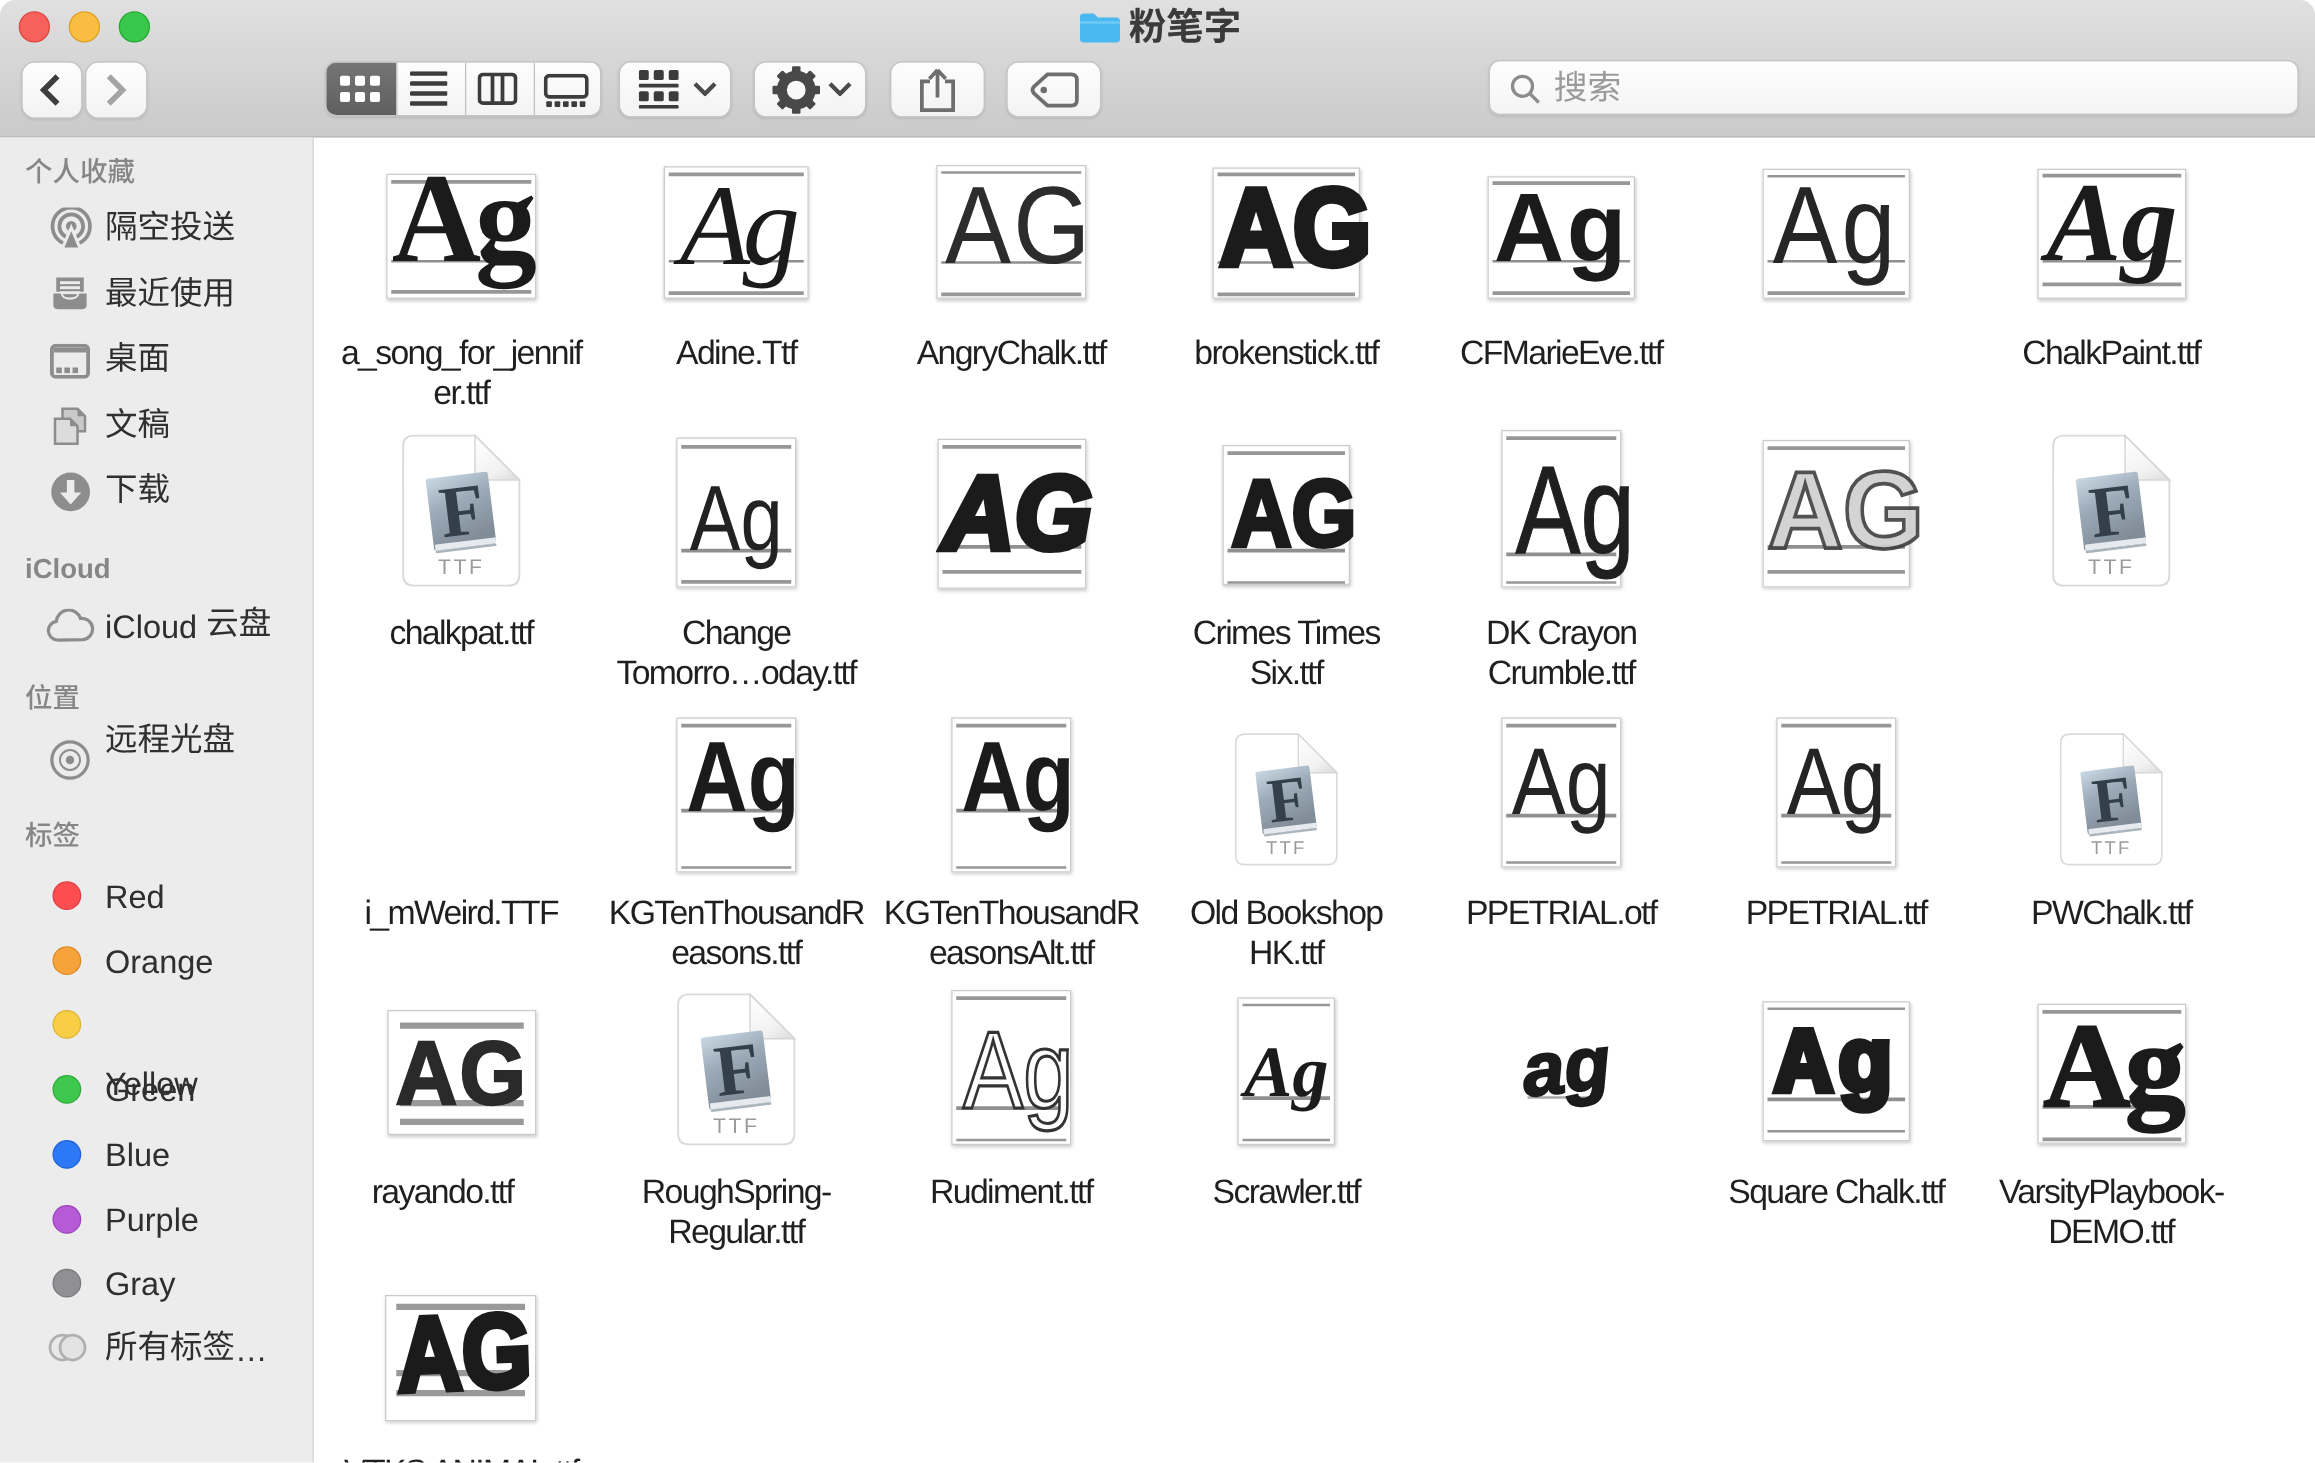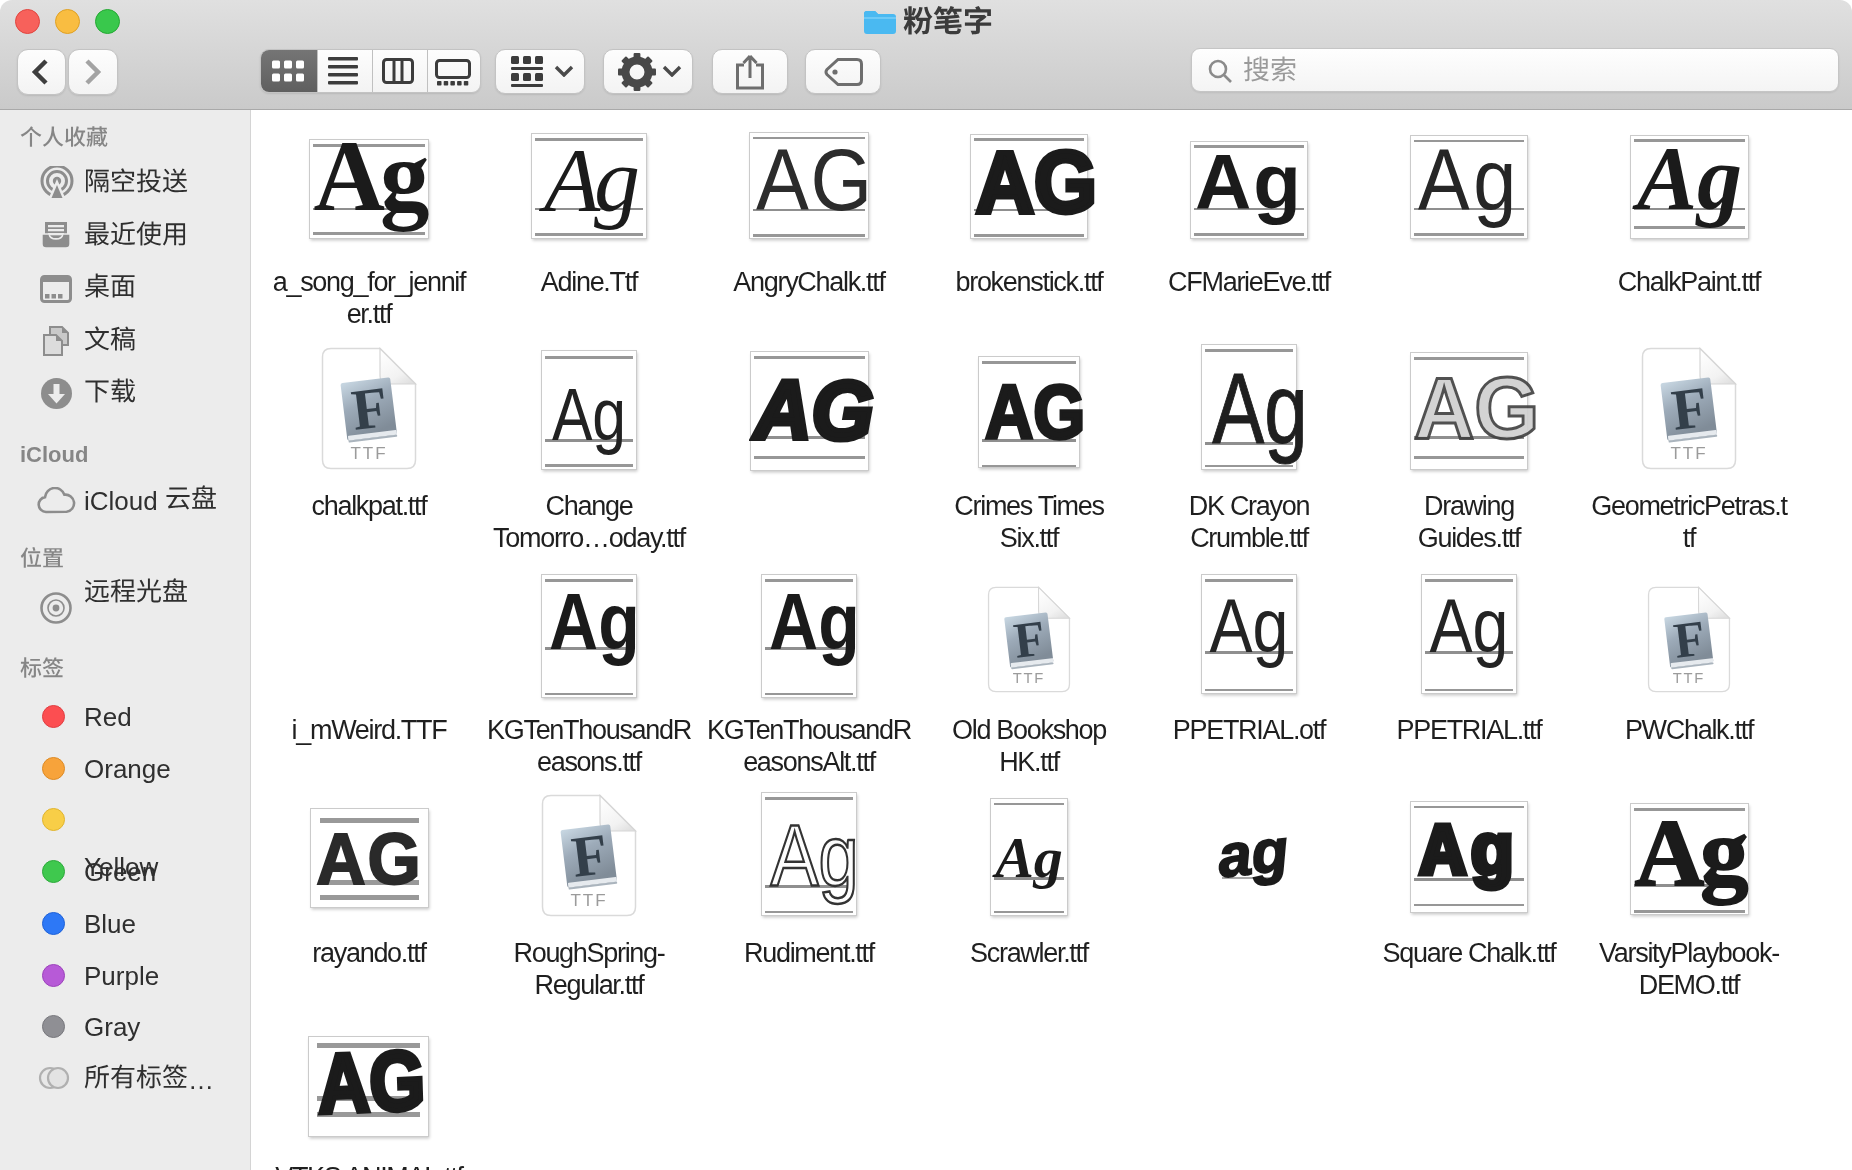--- a/index.html
+++ b/index.html
@@ -524,28 +524,26 @@
 <div class="lbl" style="left:259px;top:267px">a_song_for_jennif<br>er.ttf</div>
 <div class="lbl" style="left:479px;top:267px">Adine.Ttf</div>
 <div class="lbl" style="left:699px;top:267px">AngryChalk.ttf</div>
 <div class="lbl" style="left:919px;top:267px">brokenstick.ttf</div>
 <div class="lbl" style="left:1139px;top:267px">CFMarieEve.ttf</div>
 <div class="lbl" style="left:1579px;top:267px">ChalkPaint.ttf</div>
 <div class="lbl" style="left:259px;top:491px">chalkpat.ttf</div>
 <div class="lbl" style="left:479px;top:491px">Change<br>Tomorro…oday.ttf</div>
 <div class="lbl" style="left:1139px;top:491px">DK Crayon<br>Crumble.ttf</div>
 <div class="lbl" style="left:919px;top:491px">Crimes Times<br>Six.ttf</div>
-<div class="lbl" style="left:1359px;top:491px">Drawing<br>Guides.ttf</div>
-<div class="lbl" style="left:1579px;top:491px">GeometricPetras.t<br>tf</div>
 <div class="lbl" style="left:259px;top:715px">i_mWeird.TTF</div>
 <div class="lbl" style="left:479px;top:715px">KGTenThousandR<br>easons.ttf</div>
 <div class="lbl" style="left:699px;top:715px">KGTenThousandR<br>easonsAlt.ttf</div>
 <div class="lbl" style="left:919px;top:715px">Old Bookshop<br>HK.ttf</div>
 <div class="lbl" style="left:1139px;top:715px">PPETRIAL.otf</div>
 <div class="lbl" style="left:1359px;top:715px">PPETRIAL.ttf</div>
 <div class="lbl" style="left:1579px;top:715px">PWChalk.ttf</div>
-<div class="lbl" style="left:259px;top:938px">rayando.ttf</div>
+<div class="lbl" style="left:244px;top:938px">rayando.ttf</div>
 <div class="lbl" style="left:479px;top:938px">RoughSpring-<br>Regular.ttf</div>
 <div class="lbl" style="left:699px;top:938px">Rudiment.ttf</div>
 <div class="lbl" style="left:919px;top:938px">Scrawler.ttf</div>
 <div class="lbl" style="left:1359px;top:938px">Square Chalk.ttf</div>
 <div class="lbl" style="left:1579px;top:938px">VarsityPlaybook-<br>DEMO.ttf</div>
 <div class="lbl" style="left:259px;top:1162px">VTKS ANIMAL.ttf</div>
 </div>
 </body></html>

